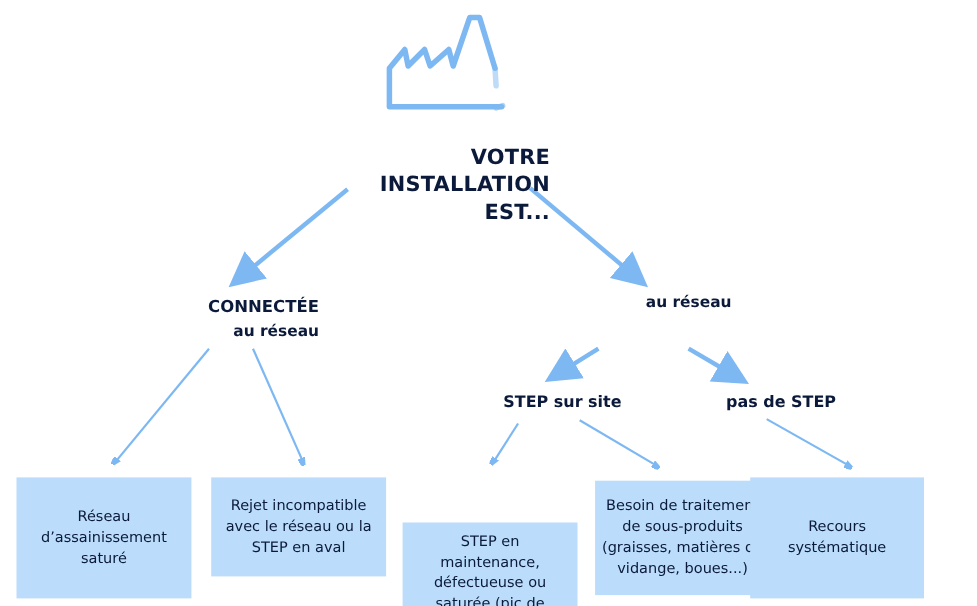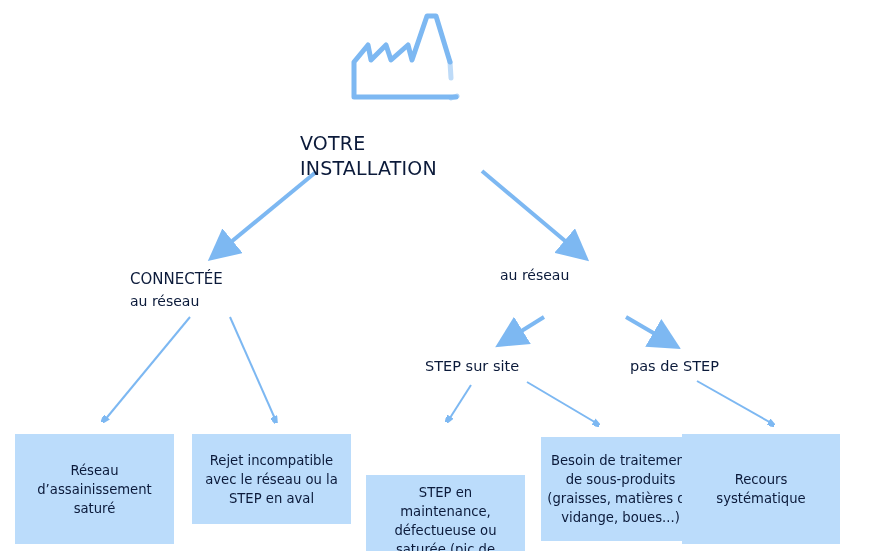--- a/index.html
+++ b/index.html
@@ -1,19 +1,19 @@
 <!DOCTYPE html>
 <html><head>
 <meta charset="utf-8">
 <style>
   html, body { margin: 0; padding: 0; background: #ffffff; }
   body { width: 888px; height: 551px; position: relative; overflow: hidden;
          font-family: "DejaVu Sans", "Liberation Sans", sans-serif; }
   #arrows { position: absolute; left: 0; top: 0; }
-  .node { position: absolute; text-align: left; color: #0b1a3a; font-weight: normal;
+  .node { position: absolute; text-align: right; color: #0b1a3a; font-weight: bold;
           font-family: "DejaVu Sans", sans-serif; }
   .root { left: 300px; top: 131px; width: 200px; font-size: 19px; line-height: 25px; letter-spacing: 0.2px; }
   .lvl1 { font-size: 15px; line-height: 22px; }
   .lvl1 .sub { font-size: 14px; }
   .n-conn { left: 130px; top: 268px; width: 160px; }
   .n-nonconn { left: 500px; top: 264px; width: 165px; }
   .lvl2 { font-size: 14.5px; line-height: 20px; }
   .n-step { left: 425px; top: 356px; width: 140px; }
   .n-nostep { left: 630px; top: 356px; width: 130px; }
   .leaf { position: absolute; background: #bbdcfb; color: #0b1a3a;
@@ -55,20 +55,21 @@
   <line x1="626" y1="317" x2="674" y2="345" stroke="#7db8f2" stroke-width="4" marker-end="url(#ah)"></line>
 
   <line x1="471" y1="385" x2="448" y2="421" stroke="#7db8f2" stroke-width="2" marker-end="url(#ahs)"></line>
   <line x1="527" y1="382" x2="598" y2="424" stroke="#7db8f2" stroke-width="2" marker-end="url(#ahs)"></line>
   <line x1="697" y1="381" x2="773" y2="424" stroke="#7db8f2" stroke-width="2" marker-end="url(#ahs)"></line>
 </svg>
 
 <div class="node root">
   <div>VOTRE</div>
   <div>INSTALLATION</div>
+  <div>EST...</div>
 </div>
 
 <div class="node lvl1 n-conn">
   <div>CONNECTÉE</div>
   <div class="sub">au réseau</div>
 </div>
 
 <div class="node lvl1 n-nonconn">
   <div class="sub">au réseau</div>
 </div>

